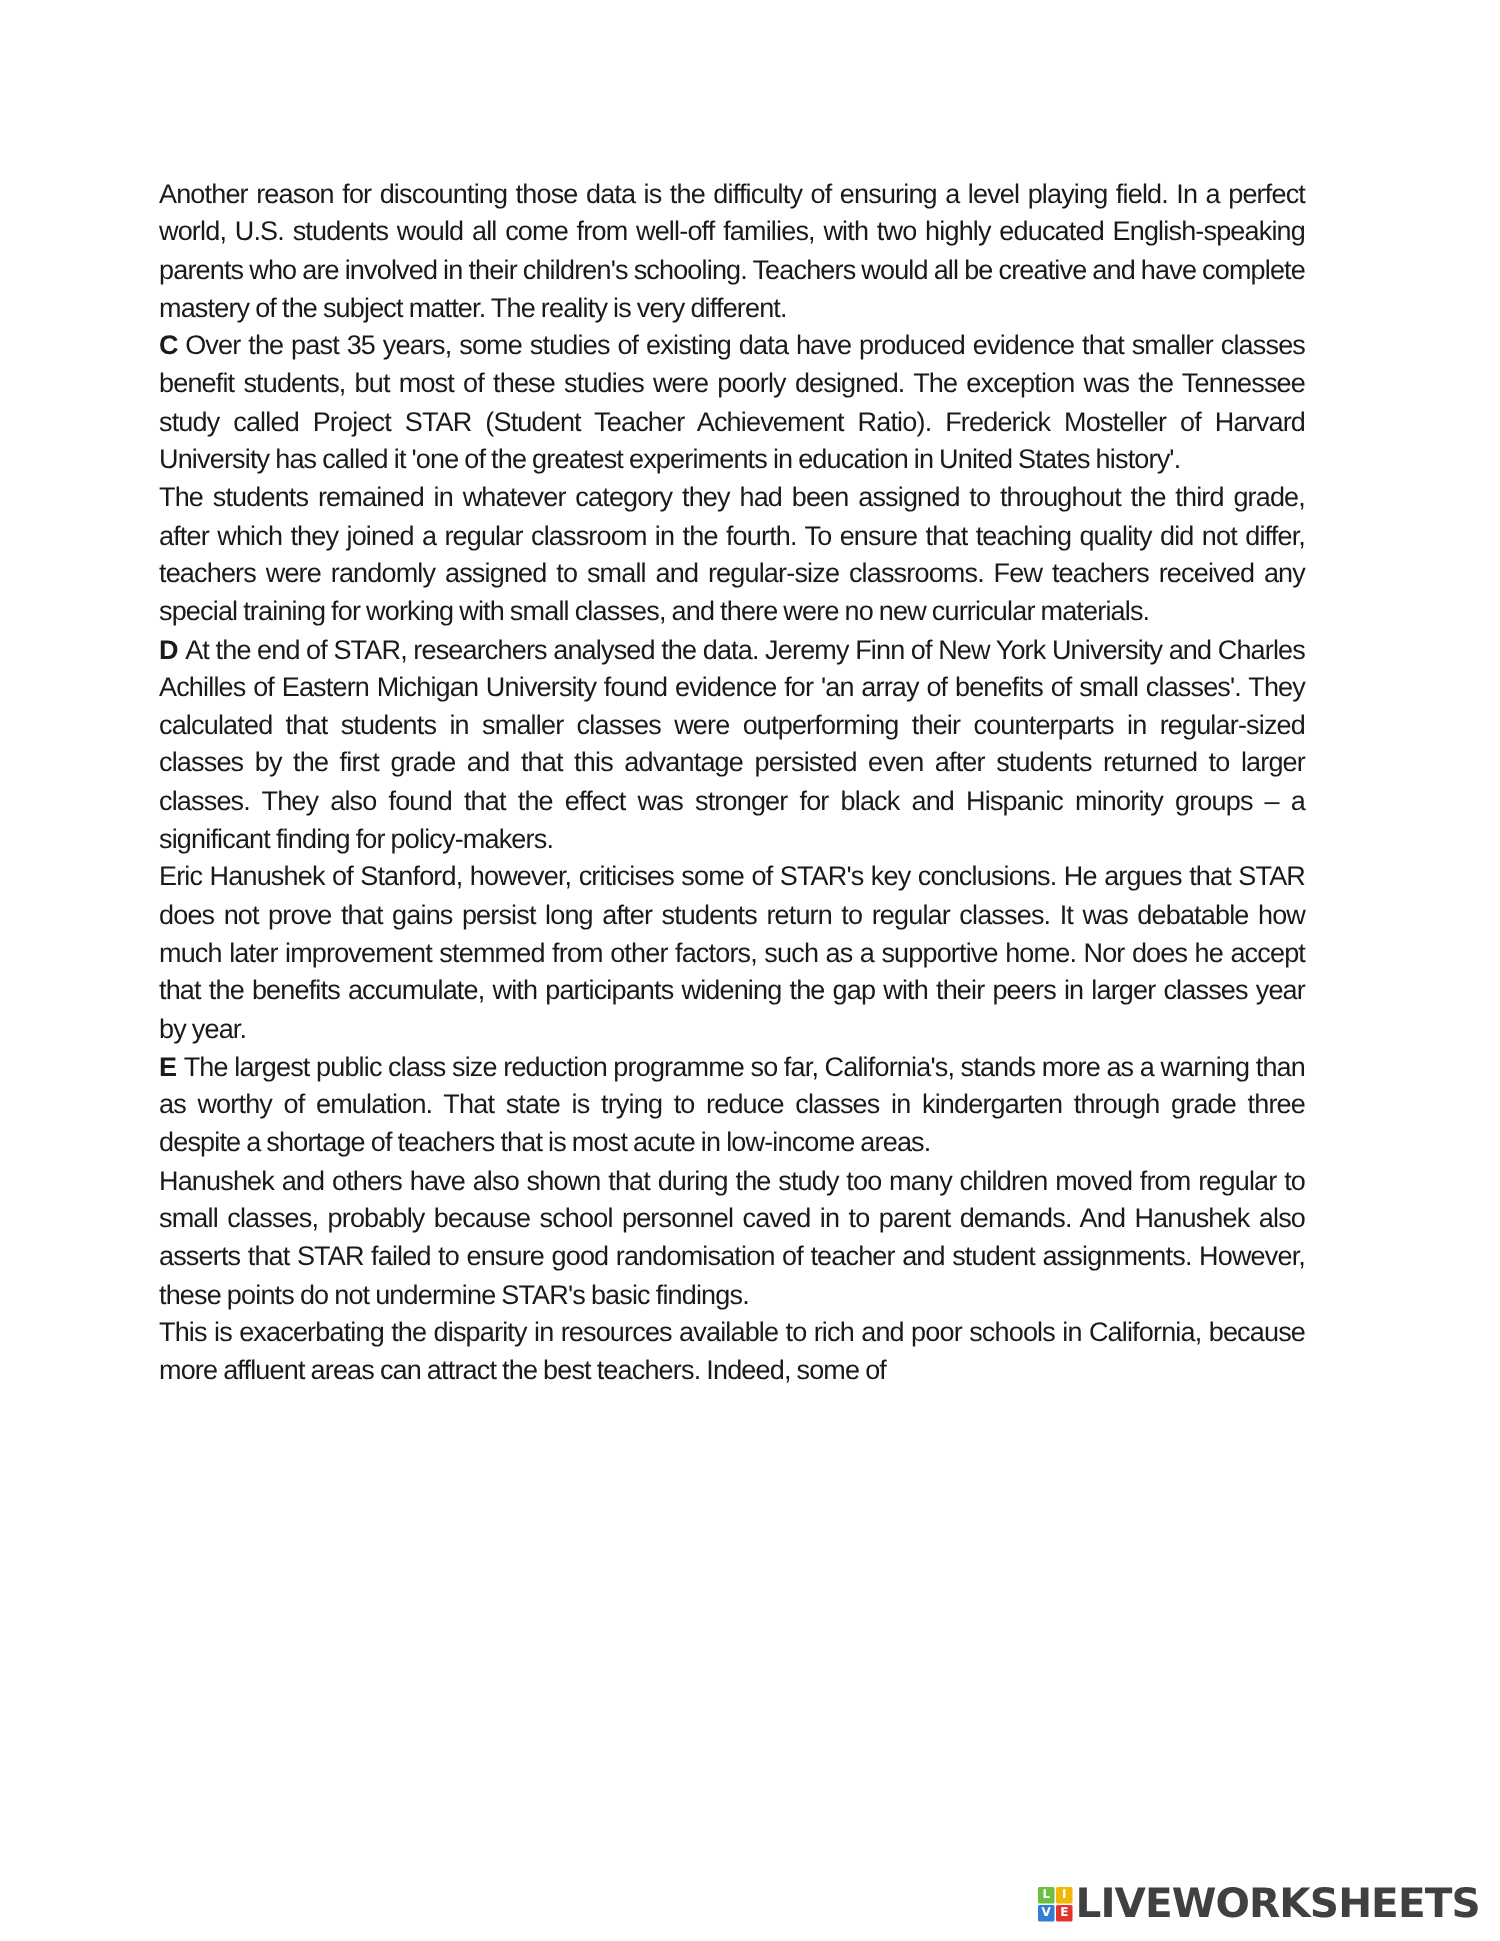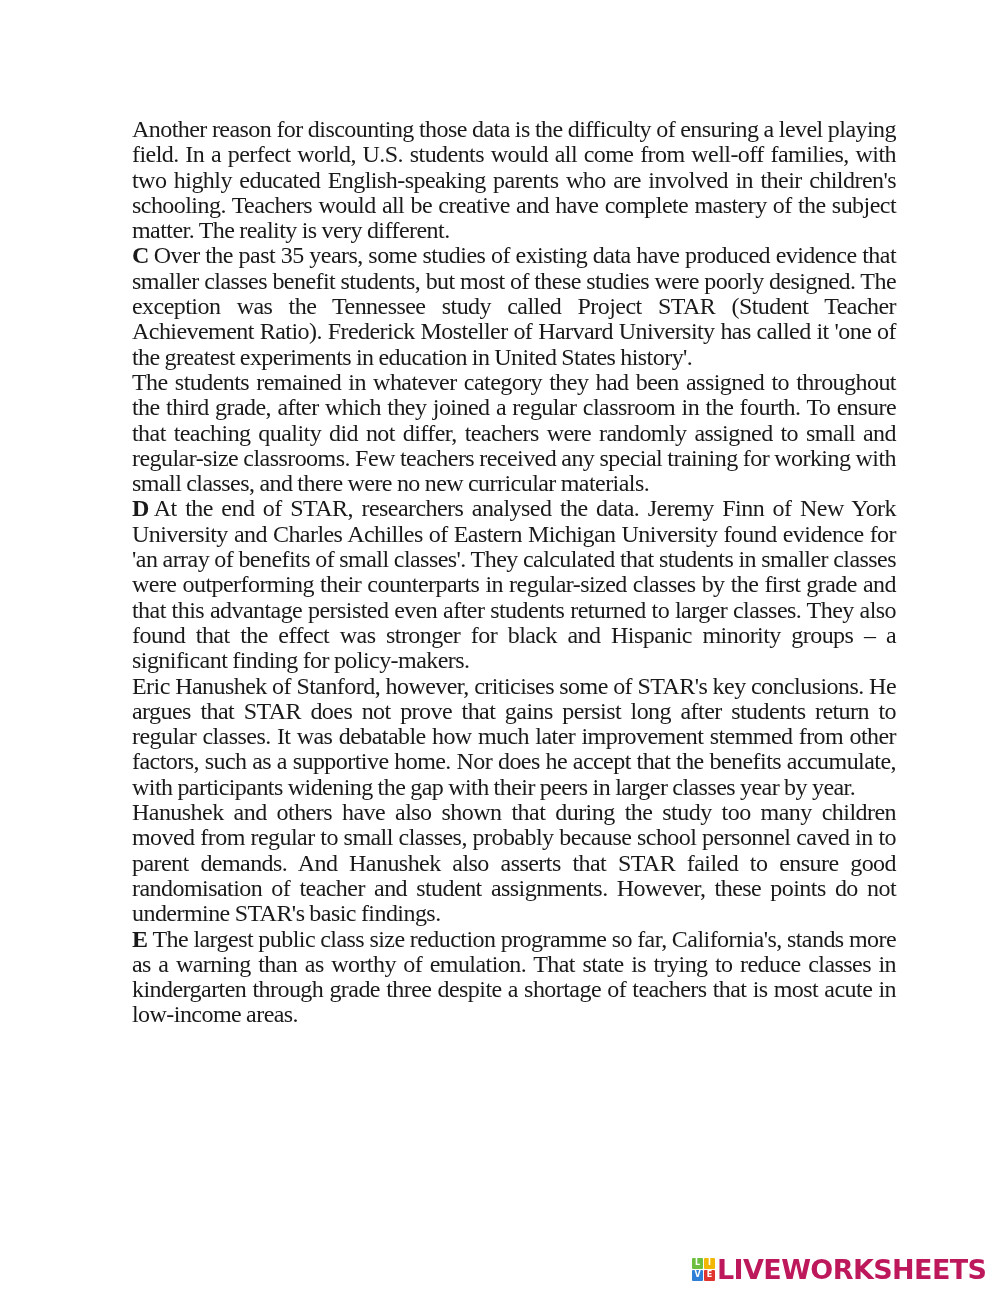--- a/index.html
+++ b/index.html
@@ -8,25 +8,25 @@
       background: #ffffff;
     }
     body {
       width: 1000px;
       height: 1294px;
       position: relative;
       overflow: hidden;
     }
     .page {
       position: absolute;
-      left: 132px;
+      left: 106px;
       top: 117px;
       width: 764px;
-      font-family: Liberation Serif, serif;
-      font-size: 24px;
+      font-family: Liberation Sans, sans-serif;
+      font-size: 18px;
       line-height: 25.3px;
       color: #1a1a1a;
       letter-spacing: -0.55px;
       word-spacing: -0.5px;
     }
     .para {
       margin: 0;
       text-align: justify;
       text-align-last: left;
     }
@@ -57,21 +57,21 @@
       font-weight: bold;
       font-size: 8px;
       color: #ffffff;
       border-radius: 1px;
       line-height: 1;
     }
     .logo-text {
       font-family: "DejaVu Sans", "Liberation Sans", sans-serif;
       font-weight: bold;
       font-size: 27px;
-      color: #be185d;
+      color: #404040;
       letter-spacing: -0.6px;
       line-height: 1;
     }
   </style>
 </head>
 <body>
 
 <div class="page">
   <p class="para">
     <span>Another reason for discounting those data is the difficulty of ensuring a level playing field. In a perfect world, U.S. students would all come from well-off families, with two highly educated English-speaking parents who are involved in their children's schooling. Teachers would all be creative and have complete mastery of the subject matter. The reality is very different.</span>
@@ -82,24 +82,27 @@
   <p class="para">
     <span>The students remained in whatever category they had been assigned to throughout the third grade, after which they joined a regular classroom in the fourth. To ensure that teaching quality did not differ, teachers were randomly assigned to small and regular-size classrooms. Few teachers received any special training for working with small classes, and there were no new curricular materials.</span>
   </p>
   <p class="para">
     <span class="section-letter">D</span><span>At the end of STAR, researchers analysed the data. Jeremy Finn of New York University and Charles Achilles of Eastern Michigan University found evidence for 'an array of benefits of small classes'. They calculated that students in smaller classes were outperforming their counterparts in regular-sized classes by the first grade and that this advantage persisted even after students returned to larger classes. They also found that the effect was stronger for black and Hispanic minority groups – a significant finding for policy-makers.</span>
   </p>
   <p class="para">
     <span>Eric Hanushek of Stanford, however, criticises some of STAR's key conclusions. He argues that STAR does not prove that gains persist long after students return to regular classes. It was debatable how much later improvement stemmed from other factors, such as a supportive home. Nor does he accept that the benefits accumulate, with participants widening the gap with their peers in larger classes year by year.</span>
   </p>
   <p class="para">
+    <span class="section-letter">E</span><span>The largest public class size reduction programme so far, California's, stands more as a warning than as worthy of emulation. That state is trying to reduce classes in kindergarten through grade three despite a shortage of teachers that is most acute in low-income areas.</span>
+  </p>
+  <p class="para">
     <span>Hanushek and others have also shown that during the study too many children moved from regular to small classes, probably because school personnel caved in to parent demands. And Hanushek also asserts that STAR failed to ensure good randomisation of teacher and student assignments. However, these points do not undermine STAR's basic findings.</span>
   </p>
   <p class="para">
-    <span class="section-letter">E</span><span>The largest public class size reduction programme so far, California's, stands more as a warning than as worthy of emulation. That state is trying to reduce classes in kindergarten through grade three despite a shortage of teachers that is most acute in low-income areas.</span>
+    <span>This is exacerbating the disparity in resources available to rich and poor schools in California, because more affluent areas can attract the best teachers. Indeed, some of</span>
   </p>
 </div>
 
 <div class="footer-logo">
   <div class="logo-grid">
     <span class="logo-cell" style="background:#6cbf3f">L</span>
     <span class="logo-cell" style="background:#f2b705">I</span>
     <span class="logo-cell" style="background:#2f7fd6">V</span>
     <span class="logo-cell" style="background:#e2342f">E</span>
   </div>

